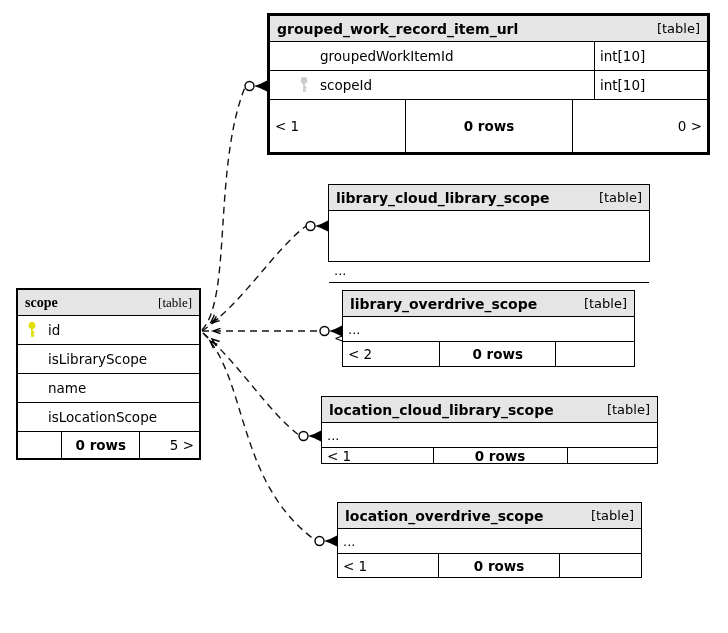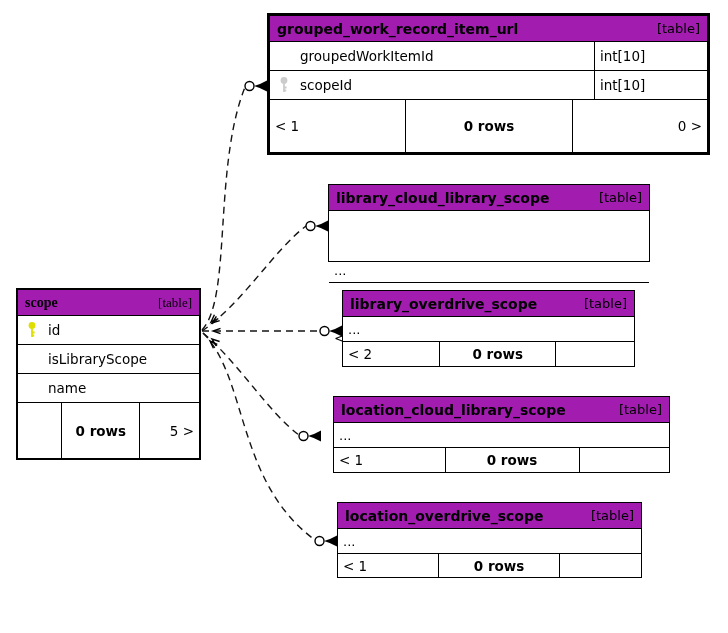--- a/index.html
+++ b/index.html
@@ -9,21 +9,21 @@
   }
   .rel-layer{position:absolute;left:0;top:0;z-index:0;}
   .tbl{
     position:absolute;background:#ffffff;border:1.5px solid #000;
     box-sizing:border-box;display:flex;flex-direction:column;z-index:1;
   }
   .tbl.focus{border-width:3px;}
   .tbl.parent{border-width:2px;}
   .tbl-header{
     display:flex;justify-content:space-between;align-items:center;
-    background:#a21caf;border-bottom:1.5px solid #000;
+    background:#e5e5e5;border-bottom:1.5px solid #000;
     padding:0 7px;box-sizing:border-box;
   }
   .tbl-title{font-weight:bold;font-size:14px;white-space:nowrap;}
   .tbl-badge{font-size:13px;white-space:nowrap;}
   .row{
     position:relative;display:flex;align-items:stretch;
     border-bottom:1.5px solid #000;box-sizing:border-box;
   }
   .cell-name{
     flex:1 1 auto;display:flex;align-items:center;
@@ -38,35 +38,35 @@
     border-bottom:1.5px solid #000;box-sizing:border-box;}
   .tbl-footer{display:flex;align-items:stretch;font-size:13.5px;box-sizing:border-box;}
   .fcell{display:flex;align-items:center;box-sizing:border-box;white-space:nowrap;}
   .fcell + .fcell{border-left:1.5px solid #000;}
   .f-left{justify-content:flex-start;padding-left:5px;}
   .f-center{justify-content:center;font-weight:bold;}
   .f-right{justify-content:flex-end;padding-right:5px;}
   
   .t-grouped{left:267px;top:13px;width:443px;height:142px;}
   .t-grouped .tbl-header{flex:0 0 26px;}
-  .t-grouped .row{flex:0 0 29px;}
+  .t-grouped .row{flex:0 0 29px;padding-left:20px;}
   .t-grouped .tbl-footer{flex:1 1 auto;}
   .t-grouped .f-left{flex:0 0 31%;} .t-grouped .f-center{flex:0 0 38%;} .t-grouped .f-right{flex:1 1 auto;}
   .t-scope{left:16px;top:288px;width:185px;height:172px;}
   .t-scope .tbl-header{flex:0 0 26px;font-family:Liberation Serif, serif;}
   .t-scope .row{flex:0 0 29px;align-items:center;}
   .t-scope .tbl-footer{flex:1 1 auto;}
   .t-scope .f-left{flex:0 0 24%;} .t-scope .f-center{flex:0 0 43%;} .t-scope .f-right{flex:1 1 auto;}
   .child .tbl-header{flex:0 0 26px;}
   .child .ellipsis-row{flex:0 0 25px;}
   .child .tbl-footer{flex:1 1 auto;}
   .child .f-left{flex:0 0 33%;} .child .f-center{flex:0 0 40%;} .child .f-right{flex:1 1 auto;}
   .t-lib-cloud{left:328px;top:184px;width:322px;height:78px;gap:47px;}
   .t-lib-ovr{left:342px;top:290px;width:293px;height:77px;}
-  .t-loc-cloud{left:321px;top:396px;width:337px;height:77px;margin-left:12px;}
+  .t-loc-cloud{left:321px;top:396px;width:337px;height:68px;}
   .t-loc-ovr{left:337px;top:502px;width:305px;height:76px;}
   .gen-note{position:absolute;left:18px;top:603px;font-size:13.5px;z-index:1;}
   .conn{fill:none;stroke:#141414;stroke-width:1.4;stroke-dasharray:7 5;}
   .conn-dot{fill:#ffffff;stroke:#000;stroke-width:1.4;}
   .conn-dart{fill:#000;stroke:none;}
   .conn-vee{fill:none;stroke:#000;stroke-width:1.4;}
 </style>
 </head>
 <body>
 
@@ -144,20 +144,23 @@
         </svg>
         <span>id</span>
       </div>
     </div>
     <div class="row">
       <div class="cell-name">isLibraryScope</div>
     </div>
     <div class="row">
       <div class="cell-name">name</div>
     </div>
+    <div class="row">
+      <div class="cell-name">isLocationScope</div>
+    </div>
     <div class="tbl-footer">
       <div class="fcell f-left"></div>
       <div class="fcell f-center">0 rows</div>
       <div class="fcell f-right">5 &gt;</div>
     </div>
   </div>
 
   <div class="tbl child t-lib-cloud">
     <div class="tbl-header">
       <span class="tbl-title">library_cloud_library_scope</span>

